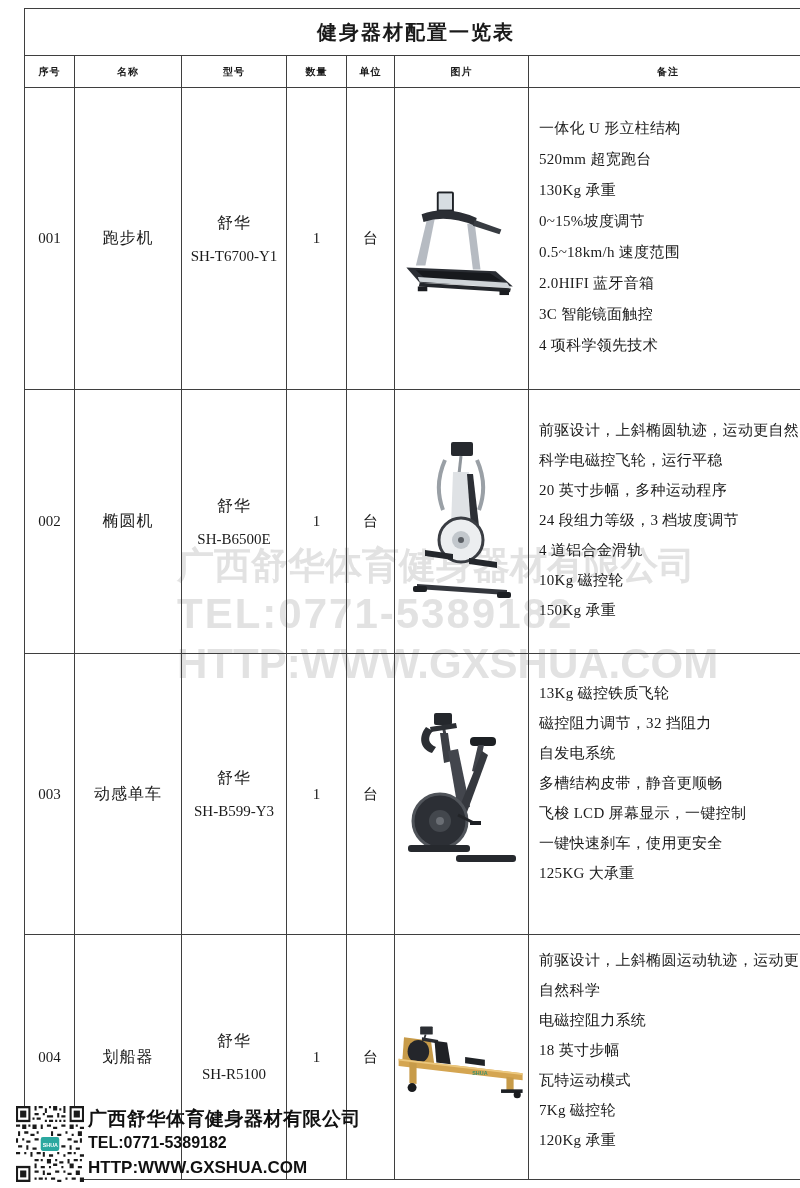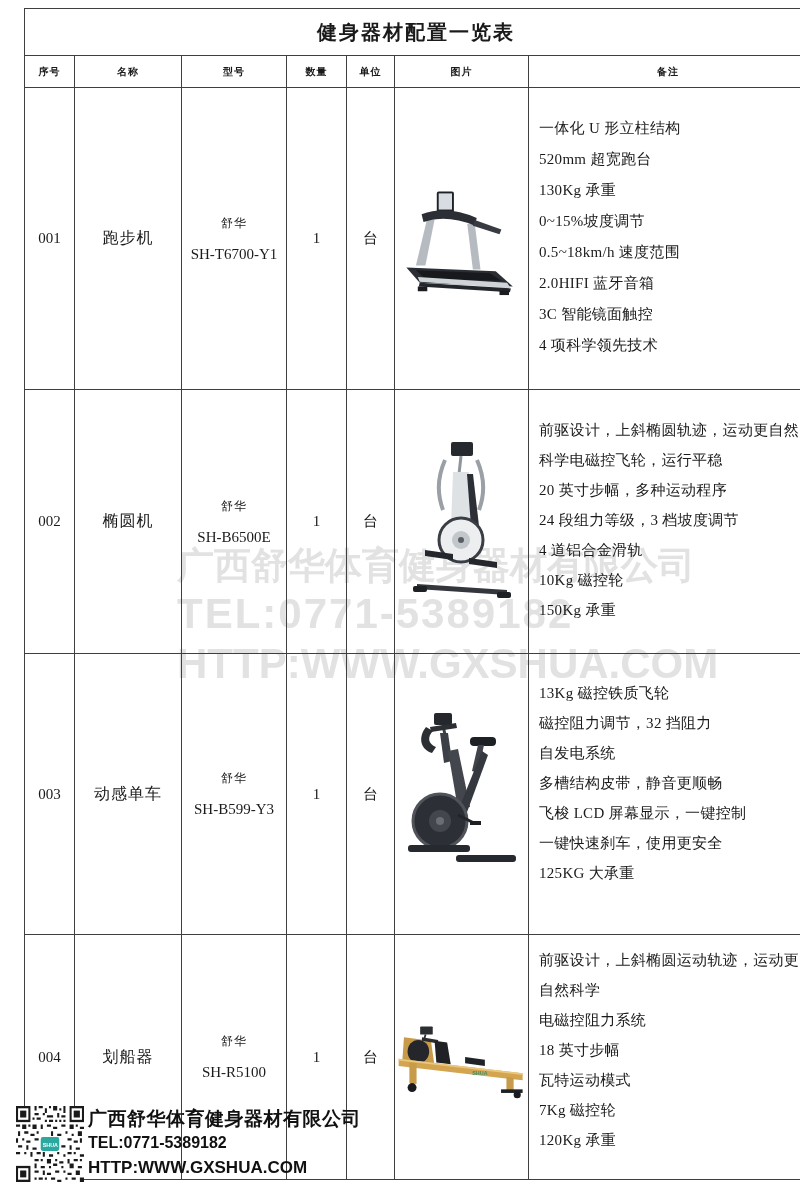--- a/index.html
+++ b/index.html
@@ -20,21 +20,21 @@
   .cell{border-right:1px solid #3f3f3f;border-bottom:1px solid #3f3f3f;
         display:flex;align-items:center;justify-content:center;
         font-size:15px;box-sizing:border-box;overflow:visible;}
   .lastcol{border-right:none;}
   .lastrow{border-bottom:none;}
   .title{grid-column:1 / -1;font-family:"Liberation Sans",sans-serif;
          font-weight:bold;font-size:20px;letter-spacing:2px;}
   .hcell{font-family:"Liberation Sans",sans-serif;font-weight:bold;font-size:10px;letter-spacing:1px;}
   .c-name{font-size:16px;letter-spacing:1px;font-family:Liberation Serif, serif;}
   .model{display:flex;flex-direction:column;align-items:center;gap:14px;font-size:15px;}
-  .model .brand{font-size:12px;letter-spacing:1px;}
+  .model .brand{font-size:16px;letter-spacing:1px;}
   .remarks{flex-direction:column;align-items:flex-start;justify-content:flex-start;
            padding-left:10px;padding-right:6px;letter-spacing:0.3px;}
   .remarks .line{line-height:30px;white-space:nowrap;}
   .r1{padding-top:25px;} .r1 .line{line-height:31px;}
   .r2{padding-top:25px;}
   .r3{padding-top:24px;}
   .r4{padding-top:10px;}
   .pic svg{display:block;}
   .pic-bike svg{margin-top:-14px;}
   

